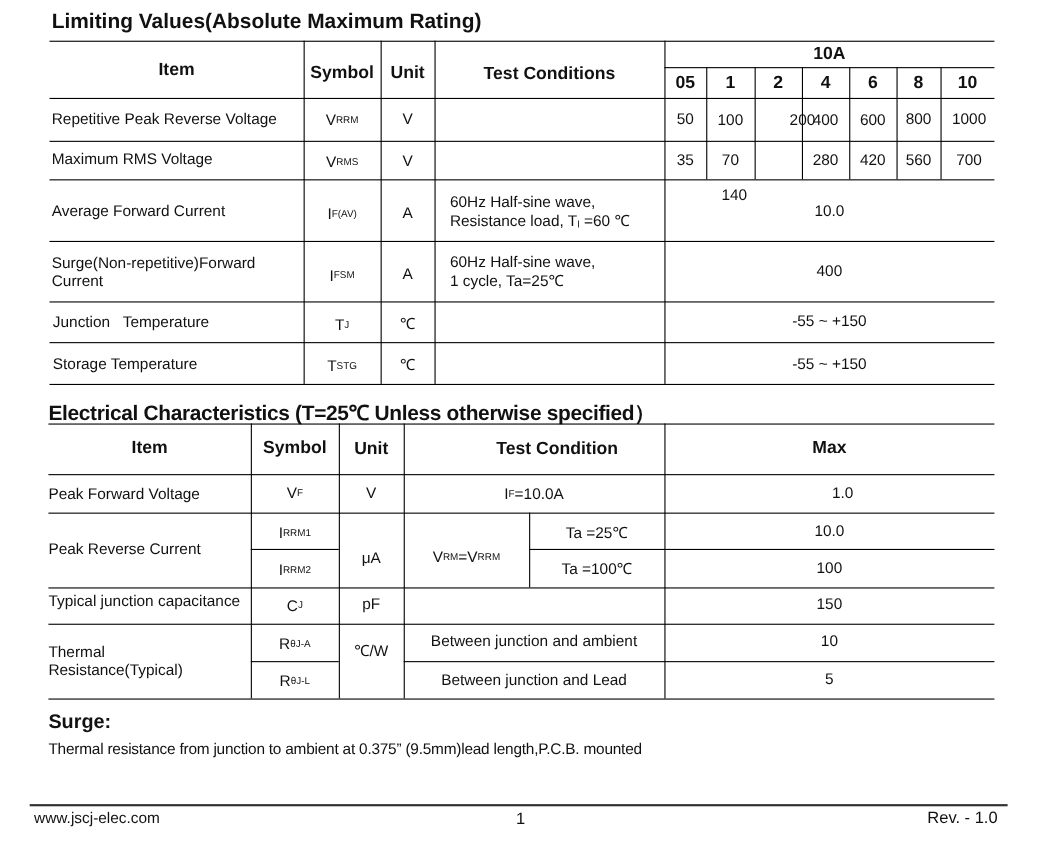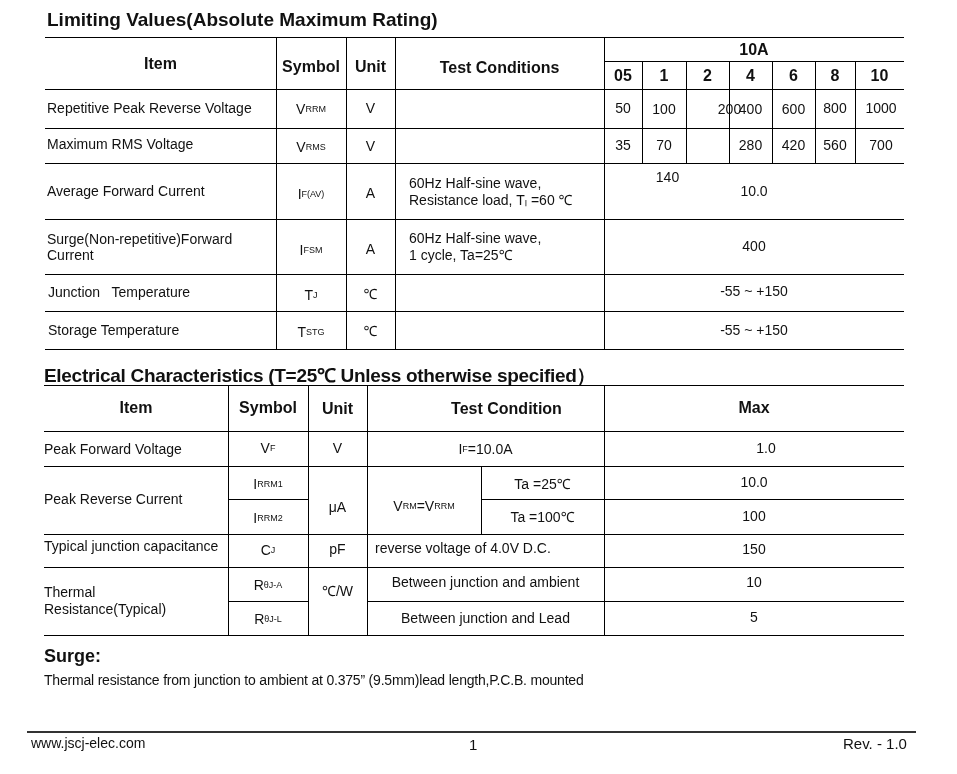--- a/index.html
+++ b/index.html
@@ -204,21 +204,20 @@
   </div>
 
   <div>
     <div class="cell left" style="left:44px;top:534px;width:184px;height:25px;">Typical junction capacitance</div>
     <div class="cell" style="left:228px;top:534px;width:80px;height:33px;">
         <span>C</span>
         <sub>J</sub>
       </div>
     <div class="cell" style="left:308px;top:534px;width:59px;height:31px;">pF</div>
     <div class="cell left" style="left:375px;top:532px;width:229px;height:33px;flex-direction:column;align-items:flex-start;justify-content:center;line-height:17px;">
-      <span>reverse voltage of 4.0V D.C.</span>
     </div>
     <div class="cell" style="left:604px;top:534px;width:300px;height:31px;">150</div>
   </div>
 
   <div>
     <div class="cell left" style="left:44px;top:567px;width:184px;height:68px;flex-direction:column;align-items:flex-start;justify-content:center;">
       <span>Thermal</span>
       <span>Resistance(Typical)</span>
     </div>
     <div class="cell" style="left:228px;top:567px;width:80px;height:36px;">

